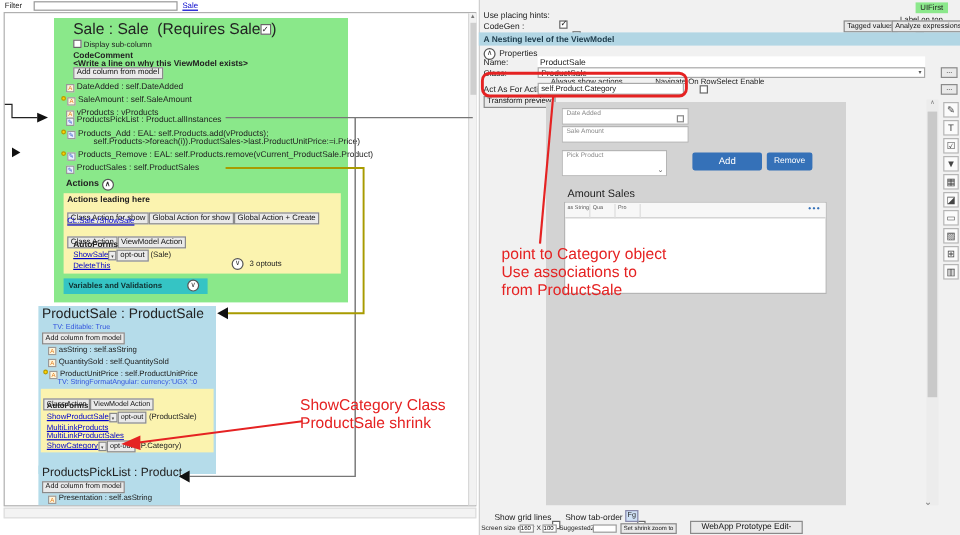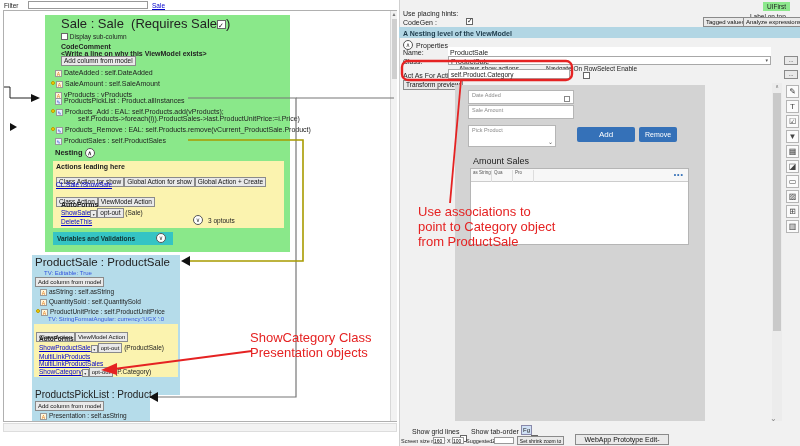--- a/index.html
+++ b/index.html
@@ -74,21 +74,21 @@
   <div class="a t7" style="left:10px;top:80px"></div>
   <div class="a t7" style="left:10px;top:80px"></div>
   <div class="a t7" style="left:10px;top:80px"></div>
   <div class="a t7" style="left:10px;top:80px"></div>
   <div class="a t7" style="left:10px;top:81px"><span class="fic lnkk">✎</span><span>ProductsPickList : Product.allInstances</span></div>
   <div class="a t7" style="left:6px;top:92px"><span class="dot"></span><span class="fic lnkk">✎</span><span>Products_Add : EAL: self.Products.add(vProducts);</span></div>
   <div class="a t7" style="left:33px;top:99px"><span>self.Products-&gt;foreach(i)).ProductSales-&gt;last.ProductUnitPrice:=i.Price)</span></div>
   <div class="a t7" style="left:6px;top:110px"><span class="dot"></span><span class="fic lnkk">✎</span><span>Products_Remove : EAL: self.Products.remove(vCurrent_ProductSale.Product)</span></div>
   <div class="a t7" style="left:10px;top:121px"><span class="fic lnkk">✎</span><span>ProductSales : self.ProductSales</span></div>
 
-  <div class="a" style="left:10px;top:133px;font-size:7.5px;font-weight:bold"><span>Nesting</span> <span class="circ">∧</span></div>
+  <div class="a" style="left:10px;top:133px;font-size:7.5px;font-weight:bold"><span>Actions</span> <span class="circ">∧</span></div>
 
   <div class="a" style="left:8px;top:146px;width:231px;height:67px;background:#FBF3AF">
     <div class="a t7 b" style="left:3px;top:1px">Actions leading here</div>
     <div class="a" style="left:3px;top:9px;white-space:nowrap">
       <span class="btn-xs">Class Action for show</span><span class="btn-xs">Global Action for show</span><span class="btn-xs">Global Action + Create</span>
     </div>
     <div class="a t65 lnk" style="left:3px;top:20px">CL:Sale /ShowSale</div>
     <div class="a" style="left:3px;top:29px;white-space:nowrap">
       <span class="btn-xs">Class Action</span><span class="btn-xs">ViewModel Action</span>
     </div>
@@ -234,27 +234,27 @@
 <input class="a" style="left: 433px; top: 437px; width: 12px; height: 7px; border: 1px solid rgb(153, 153, 153); font-size: 5px;" value="160">
 <span class="a t55" style="left:447px;top:438px">X</span>
 <input class="a" style="left: 452px; top: 437px; width: 12px; height: 7px; border: 1px solid rgb(153, 153, 153); font-size: 5px;" value="100">
 <span class="a t55" style="left:466px;top:438px">SuggestedZoom</span>
 <input class="a" style="left: 494px; top: 437px; width: 20px; height: 7px; border: 1px solid rgb(153, 153, 153); font-size: 5px;">
 <span class="a btn-plain" style="left:517px;top:436px;width:47px;height:9px;font-size:5px;line-height:8px">Set shrink zoom to fit</span>
 <span class="a btn-plain" style="left:575px;top:434px;width:94px;height:11px;font-size:7px;line-height:10px">WebApp Prototype Edit-Mode</span>
 
 
 <div class="a redtxt" style="left:418px;top:204px;z-index:60">
+  <div>point to Category object</div>
   <div>Use associations to</div>
-  <div>point to Category object</div>
   <div>from ProductSale</div>
 </div>
 <div class="a redtxt" style="left:250px;top:330px;z-index:60">
   <div>ShowCategory Class</div>
-  <div>Presentation objects</div>
+  <div>ProductSale shrink</div>
 </div>
 
 
 <svg class="a" style="left:0;top:0;z-index:50" width="800" height="446" viewBox="0 0 800 446">
 
   <polyline points="4,87 10,87 10,98 31,98" fill="none" stroke="#222" stroke-width="1"></polyline>
   <polygon points="31,94 40,98 31,102" fill="#111"></polygon>
   <polygon points="10,123 17,127 10,131" fill="#111"></polygon>
 
   <polyline points="188,98 296,98 296,397 158,397" fill="none" stroke="#777" stroke-width="1.2"></polyline>

